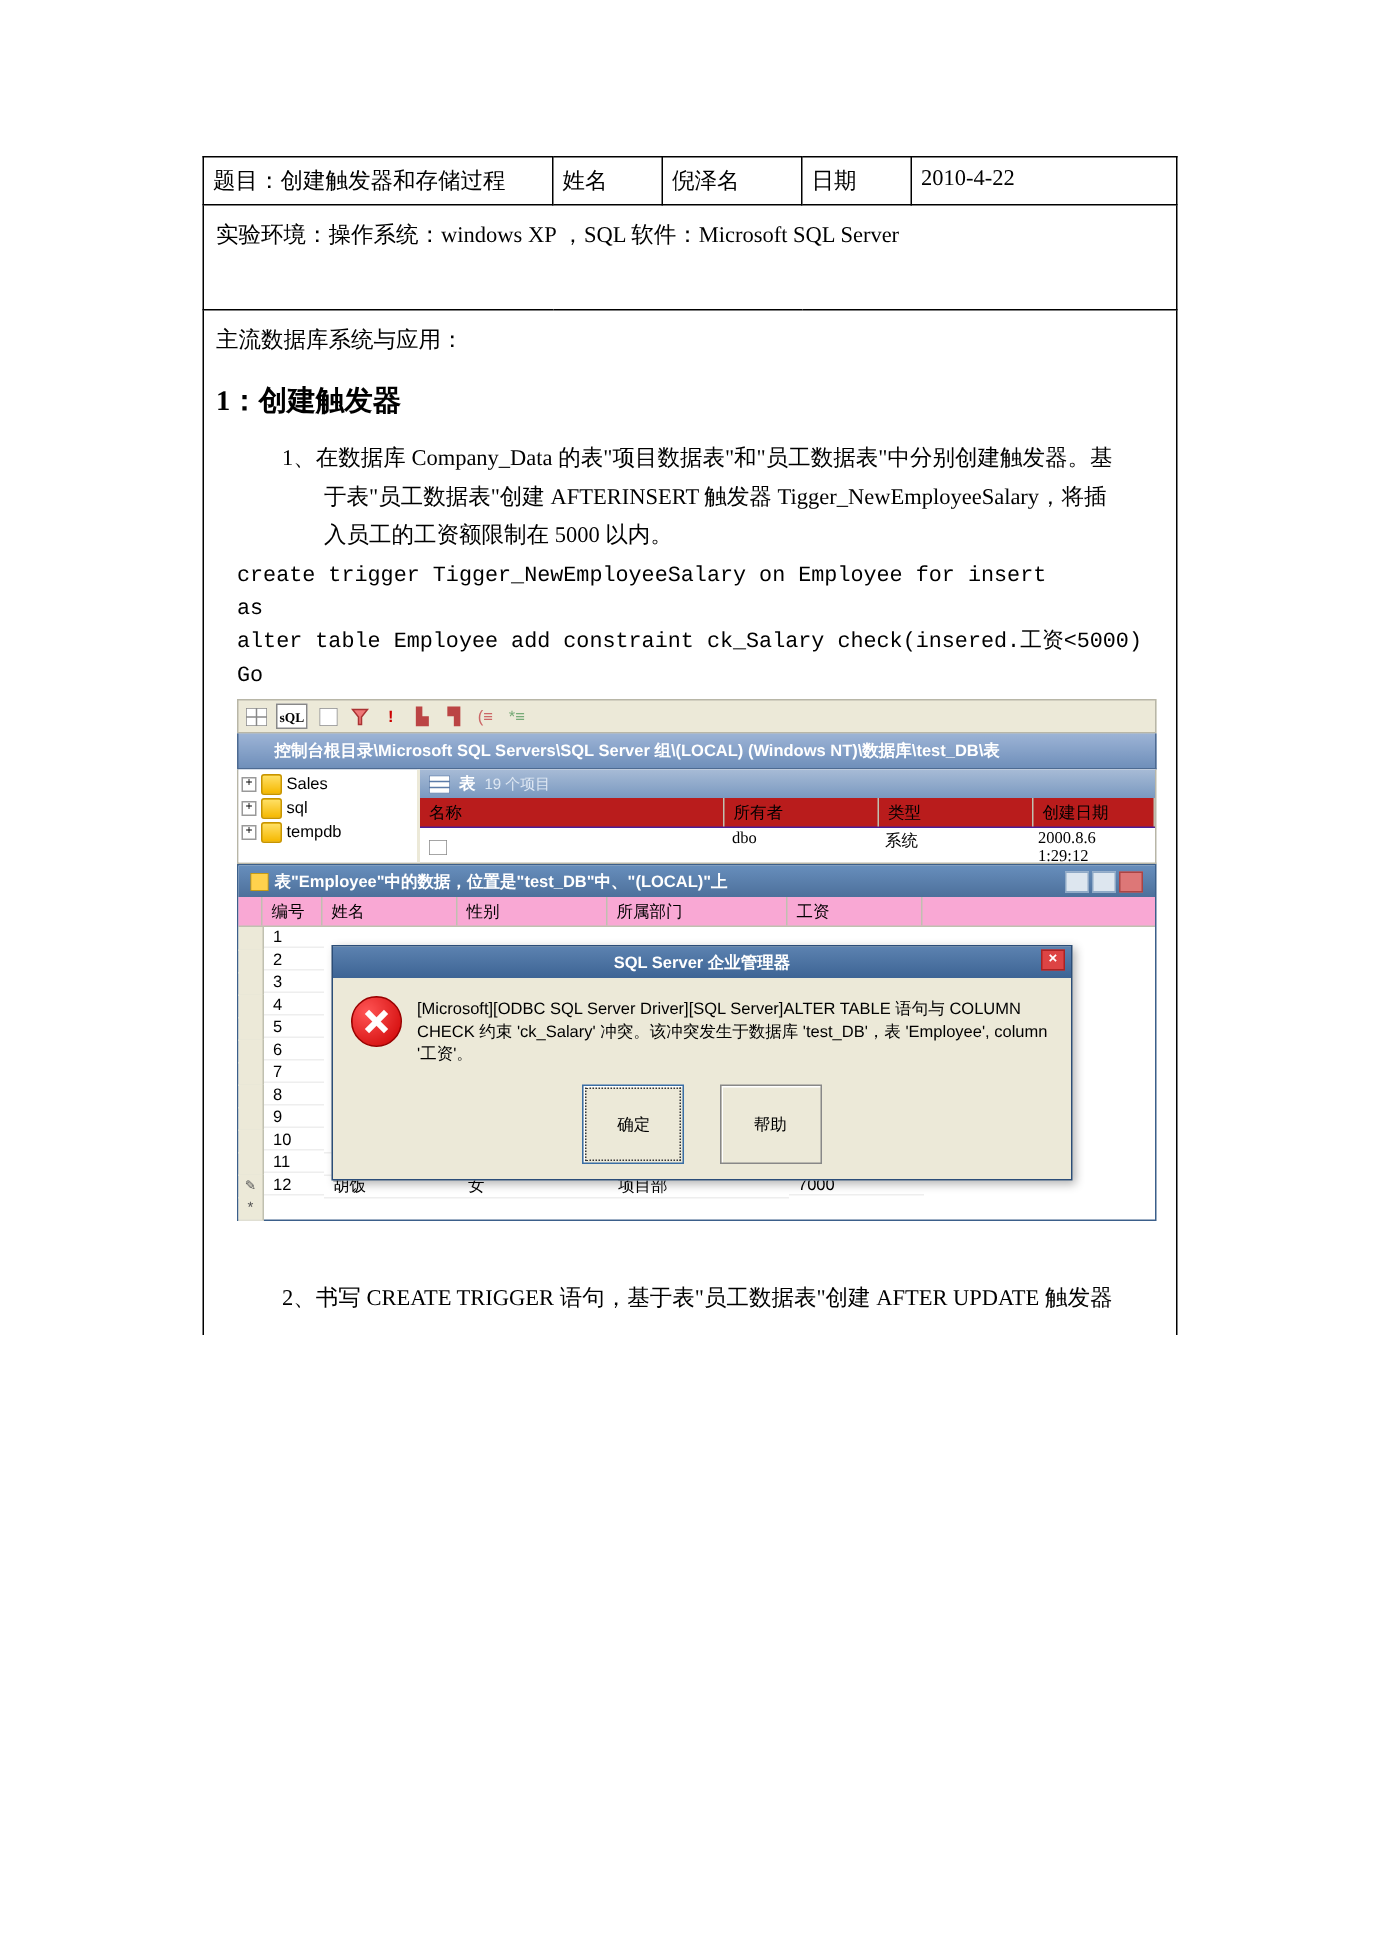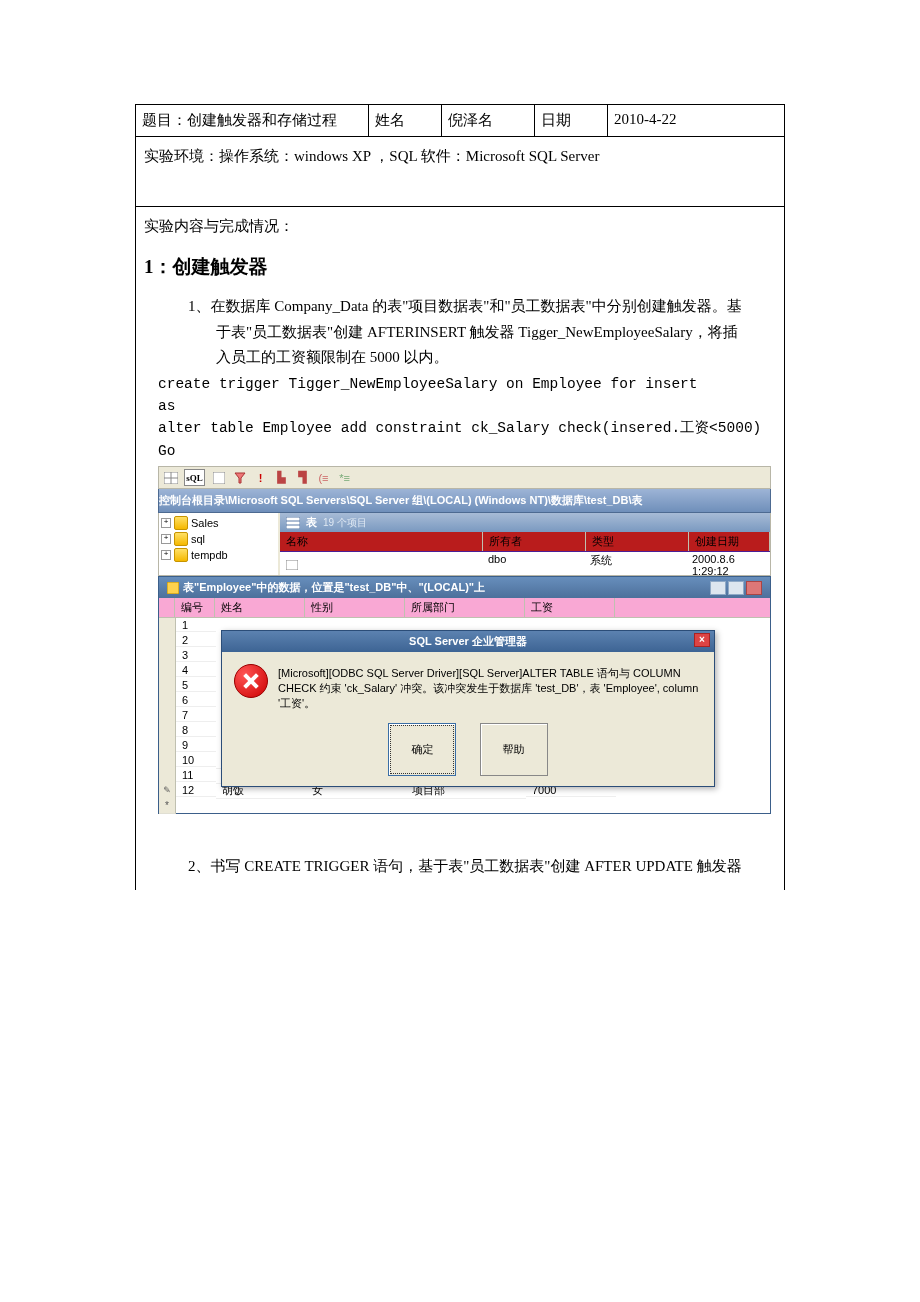--- a/index.html
+++ b/index.html
@@ -67,21 +67,21 @@
     padding: 2px 4px;
     display: flex;
     gap: 6px;
     align-items: center;
     font-family: Tahoma, sans-serif;
   }
   .tb-ico { width:15px; height:15px; display:inline-flex; align-items:center; justify-content:center; }
   .path-bar {
     background: linear-gradient(#9db4d6, #6f8fba);
     color: #fff;
-    padding: 4px 0;
+    padding: 4px 24px;
     font-weight: bold;
     border: 1px solid #4d6a91;
     border-top: none;
   }
   .explorer-body {
     display: flex;
     border: 1px solid #b8b6a7;
     border-top: none;
     height: 62px;
     background: #fff;
@@ -105,21 +105,21 @@
   .list-header {
     background: linear-gradient(#a7bbd6, #7a99c0);
     color:#fff; font-weight:bold; padding:2px 6px;
     display:flex; align-items:center; gap:6px;
   }
   .list-cols {
     display:flex; background:#b91c1c; border-bottom:1px solid #4c1d95;
   }
   .list-cols div { padding:2px 6px; border-right:1px solid #c0c0b0; }
   .list-row { display:flex; color:#000; }
-  .list-row div { padding:1px 6px; }
+  .list-row div { padding:1px 6px;font-family:Liberation Serif, serif; }
   
   .grid-window {
     border:1px solid #3b5f8a;
     font-family: Tahoma, sans-serif;
     background:#fff;
   }
   .grid-title {
     background: linear-gradient(#678ebc, #4d709b);
     color:#fff; font-weight:bold; padding:3px 8px;
     display:flex; align-items:center; justify-content:space-between;
@@ -195,21 +195,21 @@
       <td style="width:60px">姓名</td>
       <td style="width:80px">倪泽名</td>
       <td style="width:60px">日期</td>
       <td>2010-4-22</td>
     </tr>
     <tr>
       <td colspan="5" class="env-cell">实验环境：操作系统：windows XP ，SQL 软件：Microsoft SQL Server</td>
     </tr>
     <tr>
       <td colspan="5" class="content-cell">
-        <div>实验内容与完成情况：</div>
+        <div>主流数据库系统与应用：</div>
 
         <div class="section-title">1：创建触发器</div>
 
         <div class="item-indent item-hang">
           <p>1、在数据库 Company_Data 的表"项目数据表"和"员工数据表"中分别创建触发器。基</p>
           <p style="padding-left:28px">于表"员工数据表"创建 AFTERINSERT  触发器 Tigger_NewEmployeeSalary，将插</p>
           <p style="padding-left:28px">入员工的工资额限制在 5000 以内。</p>
         </div>
 
         <div class="code-block">create trigger Tigger_NewEmployeeSalary on Employee for insert

